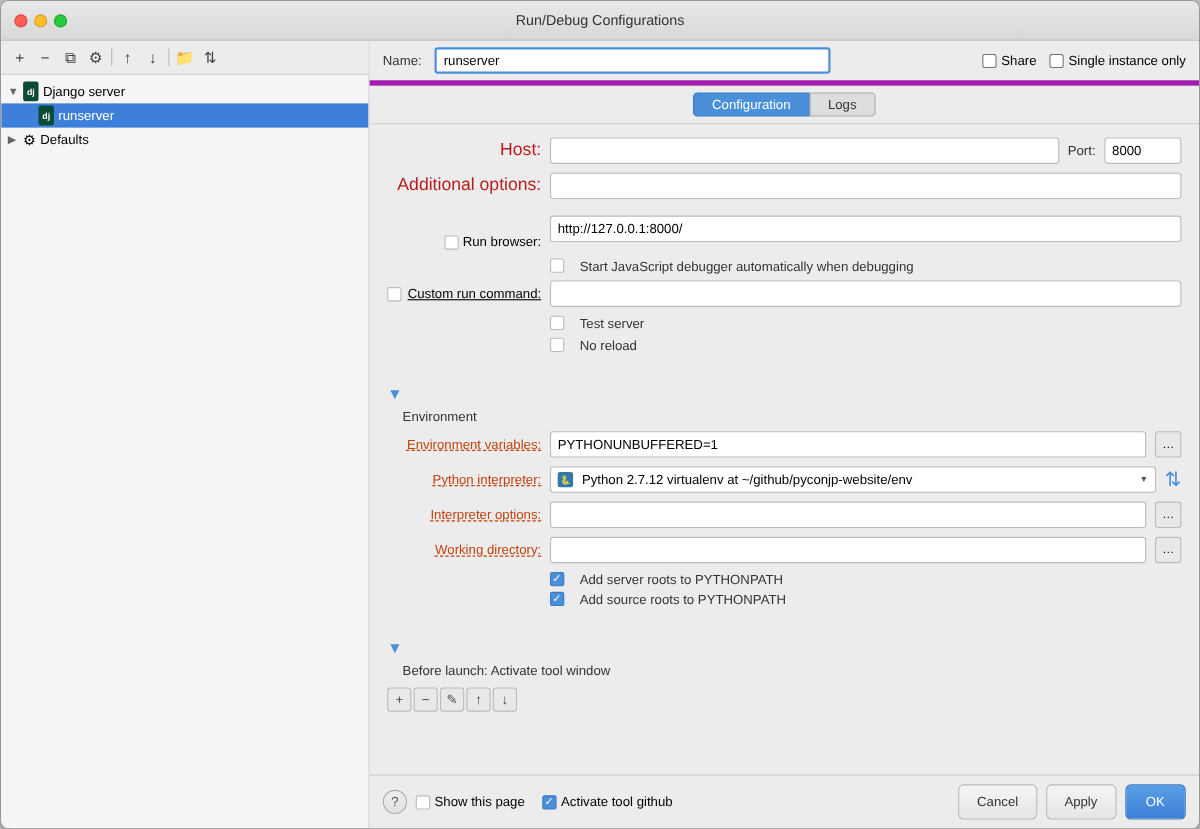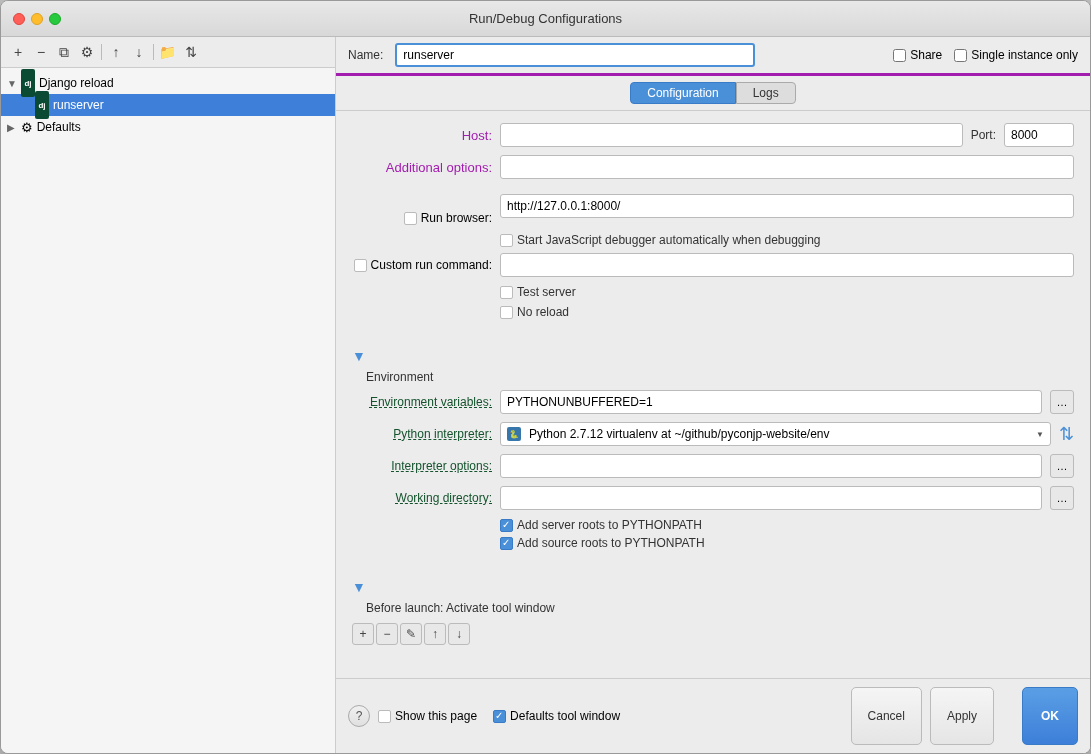--- a/index.html
+++ b/index.html
@@ -129,21 +129,21 @@
       flex: 1;
       display: flex;
       flex-direction: column;
       background: #ececec;
     }
     .top-bar {
       display: flex;
       align-items: center;
       padding: 6px 12px;
       gap: 12px;
-      border-bottom: 3px solid #a21caf;
+      border-bottom: 5px solid #a21caf;
     }
     .name-label { font-size: 12px; color: #333; }
     .name-input {
       width: 360px;
       height: 24px;
       border: 2px solid #4a90d9;
       border-radius: 3px;
       padding: 2px 6px;
       font-size: 12px;
       outline: none;
@@ -197,22 +197,22 @@
       overflow-y: auto;
       padding: 12px 16px;
     }
     .form-row {
       display: flex;
       align-items: center;
       margin-bottom: 8px;
       gap: 8px;
     }
     .form-label {
-      font-size: 13px;
-      color: #a21caf;
+      font-size: 16px;
+      color: #b91c1c;
       min-width: 140px;
       text-align: right;
     }
     .form-input {
       flex: 1;
       height: 24px;
       border: 1px solid #bbb;
       border-radius: 3px;
       padding: 2px 6px;
       font-size: 12px;
@@ -250,22 +250,22 @@
     }
     .check-row {
       display: flex;
       align-items: center;
       margin-bottom: 6px;
       gap: 6px;
       padding-left: 148px;
     }
     .check-row-inner {
       display: flex;
-      align-items: flex-end;
-      gap: 4px;
+      align-items: flex-start;
+      gap: 14px;
     }
     .checkbox-input {
       width: 13px;
       height: 13px;
     }
     .check-text { font-size: 12px; color: #333; }
     .section-header {
       display: flex;
       align-items: center;
       gap: 4px;
@@ -275,21 +275,21 @@
     .section-header .chevron { color: #4a90d9; }
     .section-title { font-size: 12px; color: #333; font-weight: 500; margin-top: 43px; }
     .env-row {
       display: flex;
       align-items: center;
       margin-bottom: 8px;
       gap: 8px;
     }
     .env-label {
       font-size: 12px;
-      color: #14532d;
+      color: #c2410c;
       min-width: 140px;
       text-align: right;
       text-decoration: underline;
       text-decoration-style: dashed;
     }
     .env-input {
       flex: 1;
       height: 24px;
       border: 1px solid #bbb;
       border-radius: 3px;
@@ -363,29 +363,28 @@
     .btn-apply {
       padding: 4px 16px;
       border: 1px solid #bbb;
       border-radius: 5px;
       background: linear-gradient(to bottom, #f5f5f5, #e5e5e5);
       cursor: pointer;
       font-size: 12px;
       color: #333;
     }
     .btn-ok {
-      padding: 21px 18px;
+      padding: 8px 18px;
       border: 1px solid #3a7bc8;
       border-radius: 5px;
       background: linear-gradient(to bottom, #5a9fe5, #3d7fd9);
       cursor: pointer;
       font-size: 12px;
       color: white;
-      font-weight: 700;
-      margin-left: 20px;
+      font-weight: 400;
     }
     .help-btn {
       width: 22px;
       height: 22px;
       border-radius: 50%;
       border: 1px solid #aaa;
       background: linear-gradient(to bottom, #f0f0f0, #e0e0e0);
       cursor: pointer;
       display: flex;
       align-items: center;
@@ -465,21 +464,21 @@
       border: 1px solid #bbb;
       border-radius: 2px;
       display: inline-block;
     }
     .dj-icon {
       background: #0c4b33;
       color: white;
       font-size: 8px;
       font-weight: bold;
       width: 14px;
-      height: 28px;
+      height: 18px;
       display: inline-flex;
       align-items: center;
       justify-content: center;
       border-radius: 2px;
     }
     .gear-icon {
       font-size: 13px;
     }
   </style>
 </head>
@@ -511,21 +510,21 @@
         <div class="toolbar-sep"></div>
         <button class="toolbar-btn">📁</button>
         <button class="toolbar-btn">⇅</button>
       </div>
 
       <div class="tree-area">
 
         <div class="tree-group">
           <span class="chevron">▼</span>
           <span class="dj-icon">dj</span>
-          <span class="tree-label">Django reload</span>
+          <span class="tree-label">Django server</span>
         </div>
 
         <div class="tree-item indent1 selected">
           <span class="chevron" style="visibility:hidden">▶</span>
           <span class="dj-icon">dj</span>
           <span class="tree-label">runserver</span>
         </div>
 
         <div class="tree-group">
           <span class="chevron">▶</span>
@@ -580,21 +579,21 @@
         </div>
 
         <div class="check-row">
           <div class="check-row-inner">
             <input type="checkbox" class="unchecked" style="">
             <span class="check-text">Start JavaScript debugger automatically when debugging</span>
           </div>
         </div>
 
         <div class="form-row">
-          <div style="min-width:140px; display:flex; justify-content:flex-end; align-items:center; gap:4px;">
+          <div style="min-width:140px; display:flex; justify-content:space-between; align-items:center; gap:4px;text-decoration:underline;">
             <input type="checkbox" class="unchecked" style="">
             <span>Custom run command:</span>
           </div>
           <input class="form-input" type="text" style="">
         </div>
 
         <div class="check-row">
           <div class="check-row-inner">
             <input type="checkbox" class="unchecked" style="">
             <span class="check-text">Test server</span>
@@ -671,21 +670,21 @@
 
       <div class="bottom-bar">
         <button class="help-btn">?</button>
         <div class="bottom-checks">
           <label class="checkbox-label">
             <input type="checkbox" class="unchecked" style="">
             <span>Show this page</span>
           </label>
           <label class="checkbox-label">
             <input type="checkbox" class="checked-blue" checked="" style="">
-            <span>Defaults tool window</span>
+            <span>Activate tool github</span>
           </label>
         </div>
         <div class="spacer"></div>
         <div class="action-btns">
           <button class="btn-cancel">Cancel</button>
           <button class="btn-apply">Apply</button>
           <button class="btn-ok">OK</button>
         </div>
       </div>
     </div>

